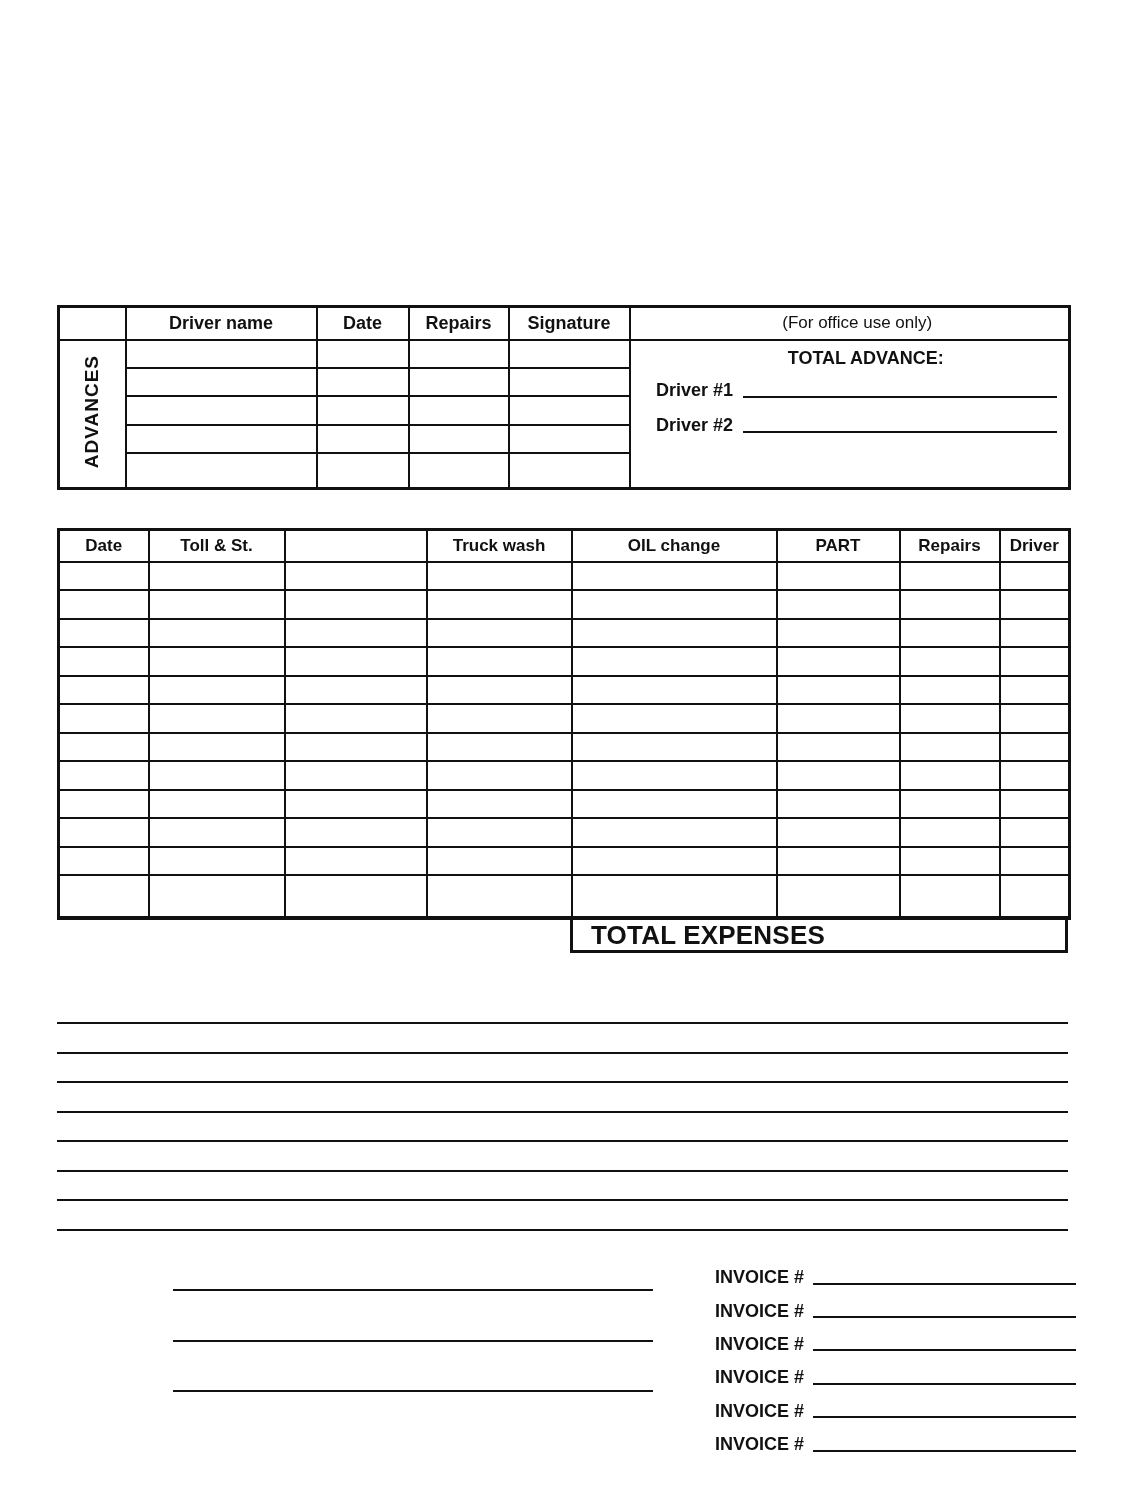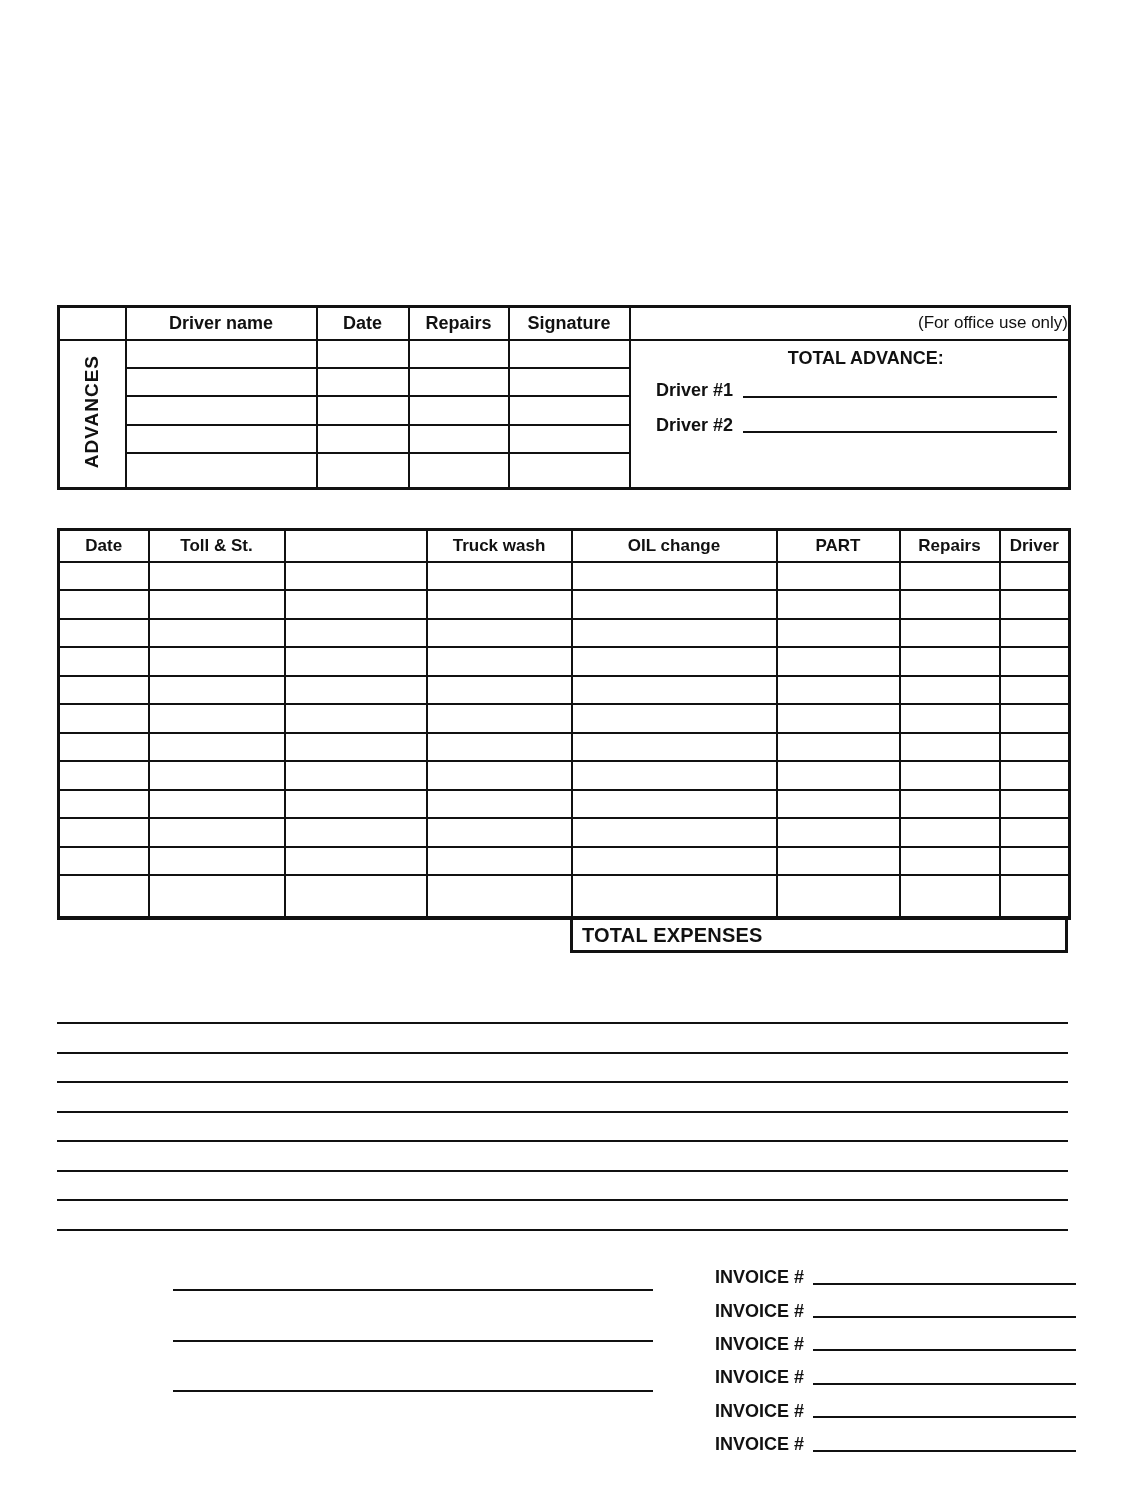--- a/index.html
+++ b/index.html
@@ -20,21 +20,21 @@
     position: absolute; left: 57px; top: 305px;
     width: 1011px; height: 185px;
     border: 3px solid #111;
   }
   .advances th, .advances td { border: 2px solid #111; }
   .advances thead tr { height: 33px; }
   .advances th {
     font-size: 18px; font-weight: bold; text-align: center; vertical-align: middle;
   }
   .advances th.office-header {
-    font-weight: normal; text-align: right; padding-left: 16px; font-size: 17px;
+    font-weight: normal; text-align: center; padding-left: 16px; font-size: 17px;
   }
   .advances .side-cell { vertical-align: middle; text-align: center; }
   .vertical-label {
     display: inline-block;
     writing-mode: vertical-rl;
     transform: rotate(180deg);
     font-weight: bold; font-size: 19px; letter-spacing: 1px;
     white-space: nowrap;
   }
   .office-cell { vertical-align: top; }
@@ -61,21 +61,21 @@
     font-size: 17px; font-weight: bold; text-align: center; vertical-align: middle;
     overflow: hidden; white-space: nowrap;
   }
 
   .total-expenses-box {
     position: absolute; left: 570px; top: 920px;
     width: 498px; height: 33px;
     border: 3px solid #111; border-top: none;
     display: flex; align-items: center;
   }
-  .total-expenses-label { font-size: 20px; font-weight: bold; padding-left: 9px; letter-spacing: 0.2px; }
+  .total-expenses-label { font-size: 26px; font-weight: bold; padding-left: 18px; letter-spacing: 0.2px; }
 
   
   .remarks-row {
     position: absolute; left: 57px; top: 977px; width: 1011px; height: 20px;
     display: flex; align-items: center;
   }
   .remarks-label { font-size: 19px; font-weight: bold; letter-spacing: 0.2px; }
   .ruled-line {
     position: absolute; left: 57px; width: 1011px; height: 2px; background: #111;
   }

